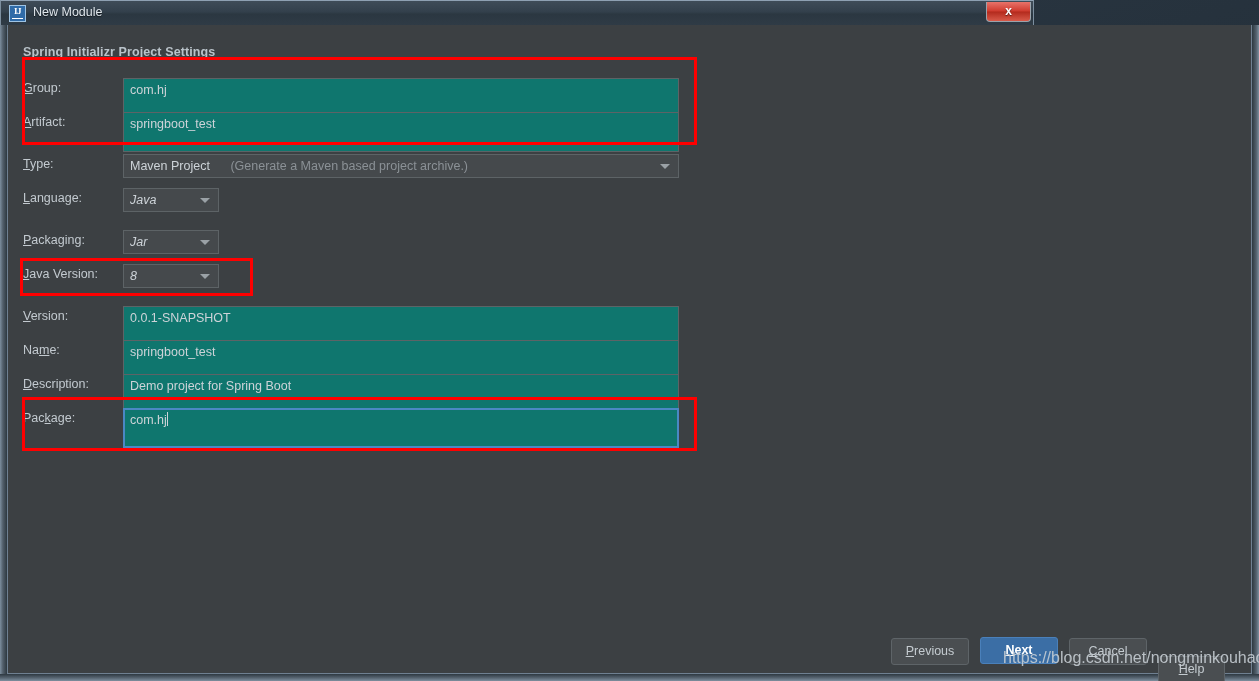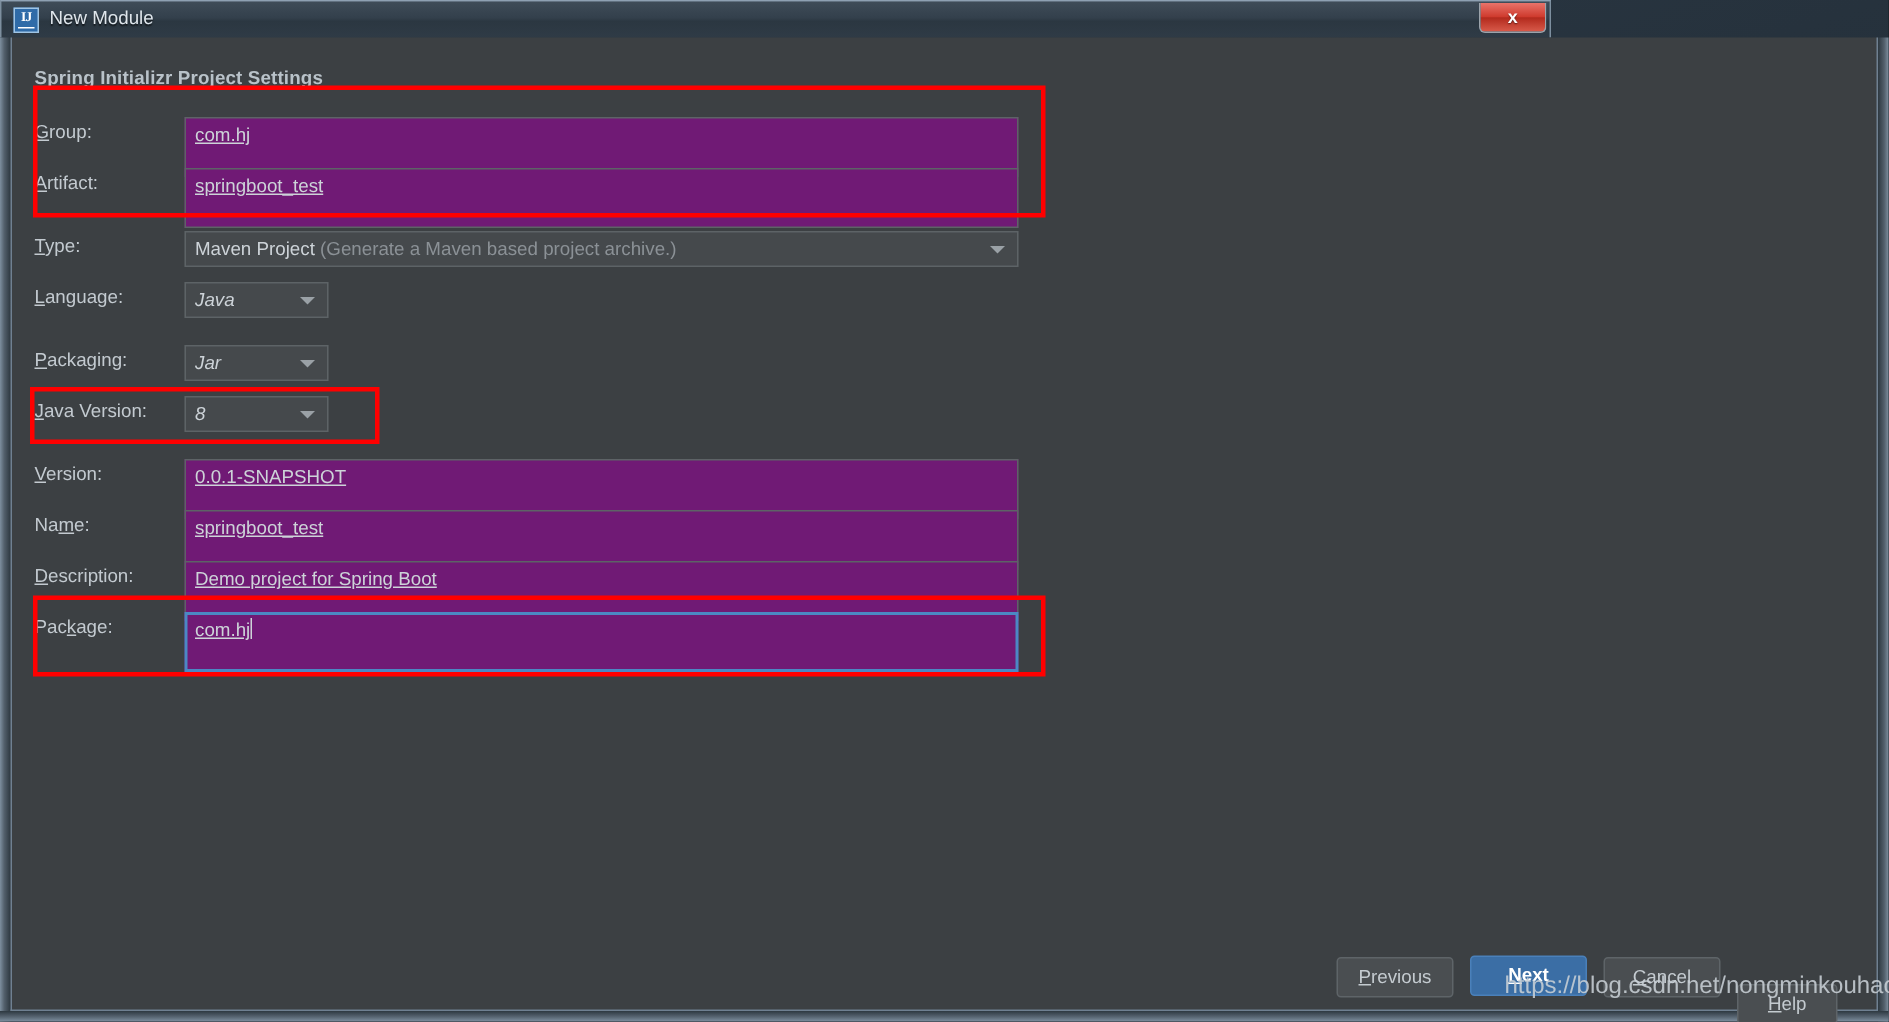--- a/index.html
+++ b/index.html
@@ -144,30 +144,29 @@
     white-space: nowrap;
   }
   .field-label u {
     text-decoration: underline;
   }
 
   .text-input {
     position: absolute;
     left: 100px; top: 0;
     height: 40px;
-    background: #701a75;
+    background: #0f766e;
     border: 1px solid #5d6366;
     box-sizing: border-box;
     color: #cdd3d8;
     font-size: 12.5px;
     line-height: 22px;
     padding-left: 6px;
     white-space: nowrap;
     overflow: hidden;
-    text-decoration: underline;
   }
   .text-input.wide { width: 556px; }
   .text-input.focused {
     border: 2px solid #4b88c4;
     line-height: 20px;
     padding-left: 5px;
   }
   .caret {
     display: inline-block;
     width: 1px;
@@ -196,20 +195,21 @@
   .combo .arrow {
     position: absolute;
     right: 8px; top: 9px;
     width: 0; height: 0;
     border-left: 5px solid transparent;
     border-right: 5px solid transparent;
     border-top: 5px solid #9aa1a6;
   }
   .combo .hint {
     color: #8b9196;
+    margin-left: 17px;
   }
 
   
   .annot {
     position: absolute;
     border: 3px solid #ff0000;
     box-sizing: border-box;
     pointer-events: none;
   }
 

